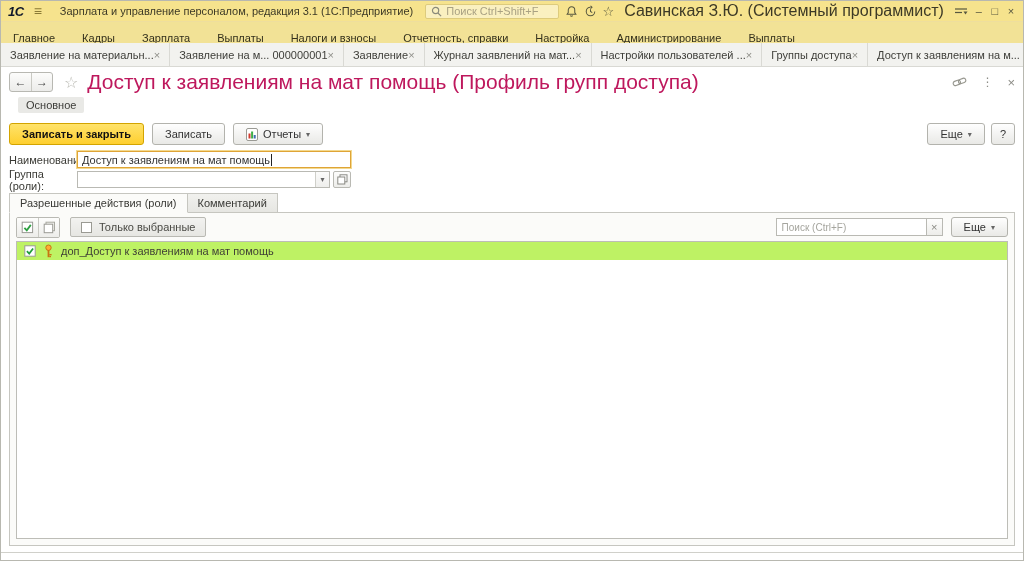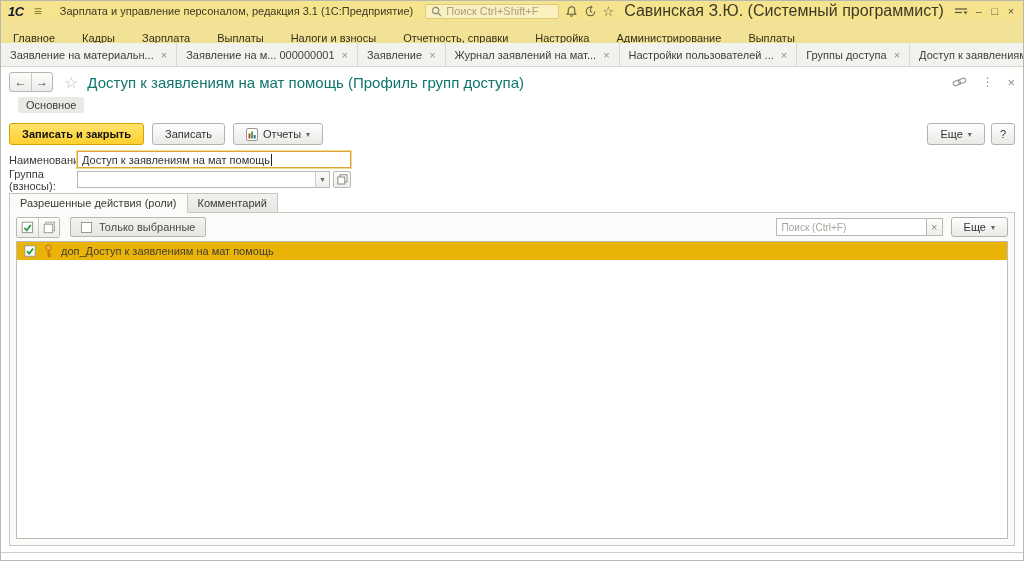--- a/index.html
+++ b/index.html
@@ -33,31 +33,31 @@
     background:#f2e296; border-top:1px solid #eede9e;
     display:flex; align-items:center; padding:0 12px; gap:27px;
   }
   .menubar span { color:#33301c; white-space:nowrap; }
   
   .tabbar {
     position:absolute; top:42px; left:0; right:0; height:24px;
     background:#f2f2ef; border-bottom:1px solid #d9d9d4; display:flex; align-items:stretch;
   }
   .wtab {
-    display:flex; align-items:center; gap:7px; padding:0 9px;
+    display:flex; align-items:center; padding:0 9px;
     border-right:1px solid #d9d9d4; color:#3e3e39; white-space:nowrap;
   }
   .wtab .x { color:#8f8f89; font-size:11px; }
   
   .form-header { position:absolute; top:70px; left:8px; right:8px; height:22px; display:flex; align-items:center; }
   .navbtns { display:flex; border:1px solid #b8b8b2; border-radius:3px; overflow:hidden; background:linear-gradient(#fcfcfb,#ececea); }
   .navbtn { width:21px; height:18px; display:flex; align-items:center; justify-content:center; color:#444; font-size:12px; }
   .navbtn.fwd { border-left:1px solid #c9c9c3; color:#444; }
   .star-fav { color:#b9b9b2; font-size:16px; margin:0 9px 0 11px; }
-  .form-title { font-size:15px; color:#0f766e; white-space:nowrap; }
+  .form-title { font-size:21px; color:#be185d; white-space:nowrap; }
   .hdr-icons { margin-left:auto; display:flex; align-items:center; gap:14px; color:#8c8c86; }
   .hdr-icons .kebab { font-size:12px; }
   .hdr-icons .x { font-size:13px; }
   
   .nav-row { position:absolute; top:96px; left:10px; height:18px; display:flex; align-items:center; gap:16px;flex-direction:column; }
   .chip { background:#e9e9e6; padding:2px 8px; border-radius:2px; color:#3c3c38; }
   .navlink { color:#2d66a5; text-decoration:underline; }
   
   .cmd-bar { position:absolute; top:122px; left:8px; right:8px; height:22px; display:flex; align-items:center; gap:8px; }
   .btn {
@@ -97,21 +97,21 @@
   .cb { width:11px; height:11px; border:1px solid #9a9a93; background:#fff; }
   .search-group { margin-left:auto; display:flex; align-items:center; gap:8px; }
   .search-box { display:flex; }
   .search-box input {
     width:150px; height:18px; border:1px solid #b9b9b3; border-right:none; padding:0 5px;
     font-family:"Liberation Sans",sans-serif; font-size:10px; background:#fff; color:#333; outline:none;
   }
   .search-box input::placeholder { color:#a5a59e; }
   .search-clear { width:17px; height:18px; border:1px solid #b9b9b3; display:flex; align-items:center; justify-content:center; color:#8a8a84; background:linear-gradient(#fdfdfc,#ededea); }
   .list { position:absolute; top:28px; left:6px; right:6px; bottom:6px; border:1px solid #bdbdb7; background:#fff; overflow:hidden; }
-  .list-row { height:18px; display:flex; align-items:center; gap:7px; padding:0 7px; background:#eab308; color:#3f3f35; }
+  .list-row { height:18px; display:flex; align-items:center; gap:7px; padding:0 7px; background:#bef264; color:#3f3f35; }
   
   .footer-line { position:absolute; left:0; right:0; top:551px; border-top:1px solid #d0d0ca; }
   svg { display:block; }
 </style>
 </head>
 <body>
 
 <div class="app">
 
   <div class="titlebar">
@@ -257,21 +257,21 @@
 
   <div class="field-row" style="top:149px;">
     <span class="lbl">Наименование:</span>
     <span class="inputbox">
       <span>Доступ к заявлениям на мат помощь</span>
       <span class="caret-line"></span>
     </span>
   </div>
 
   <div class="field-row" style="top:169px;">
-    <span class="lbl">Группа (взносы):</span>
+    <span class="lbl">Группа (роли):</span>
     <span class="combo">
       <span class="val"></span>
       <span class="dd">▾</span>
     </span>
     <span class="iconbtn">
       <span>
         <svg width="11" height="11" viewBox="0 0 11 11">
             <rect x="3" y="0.8" width="7" height="7" fill="#fff" stroke="#8a8a84"></rect>
             <rect x="0.8" y="3" width="7" height="7" fill="#fff" stroke="#8a8a84"></rect>
           </svg>

